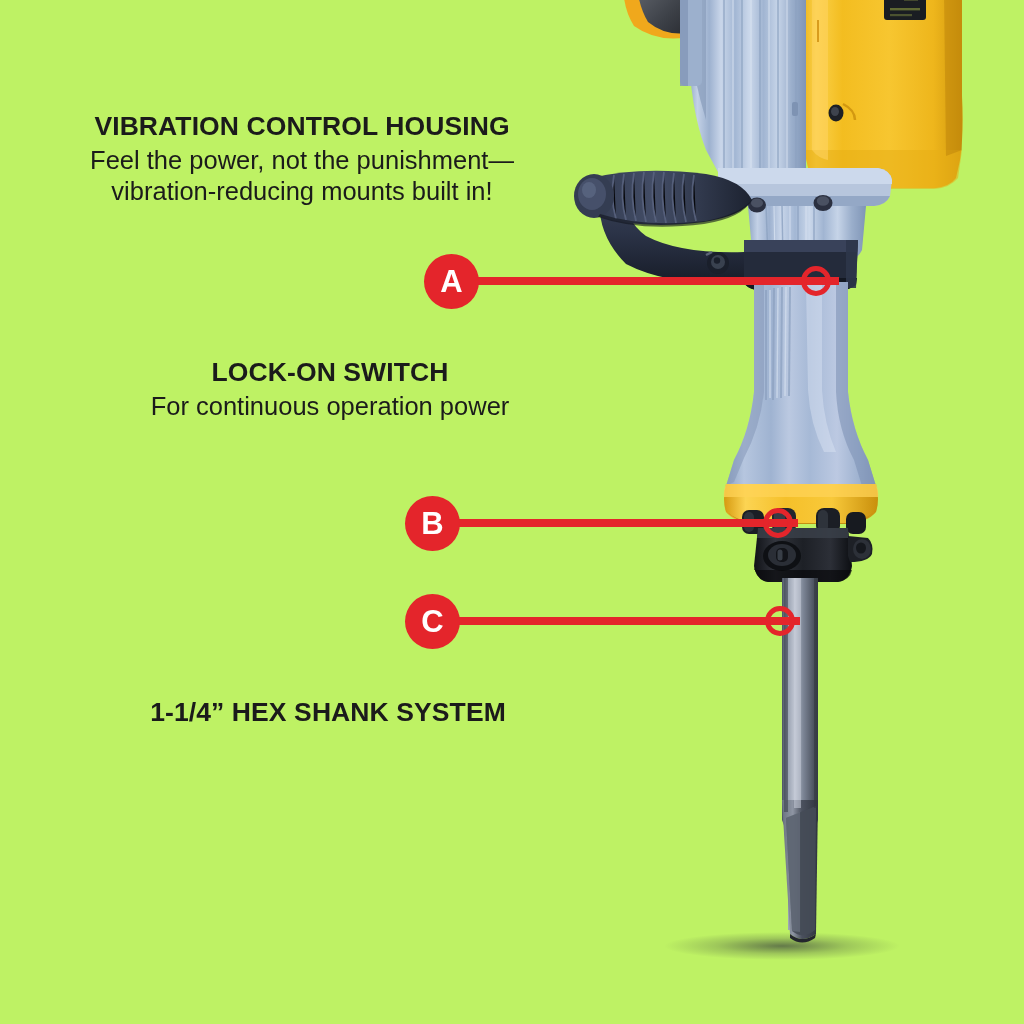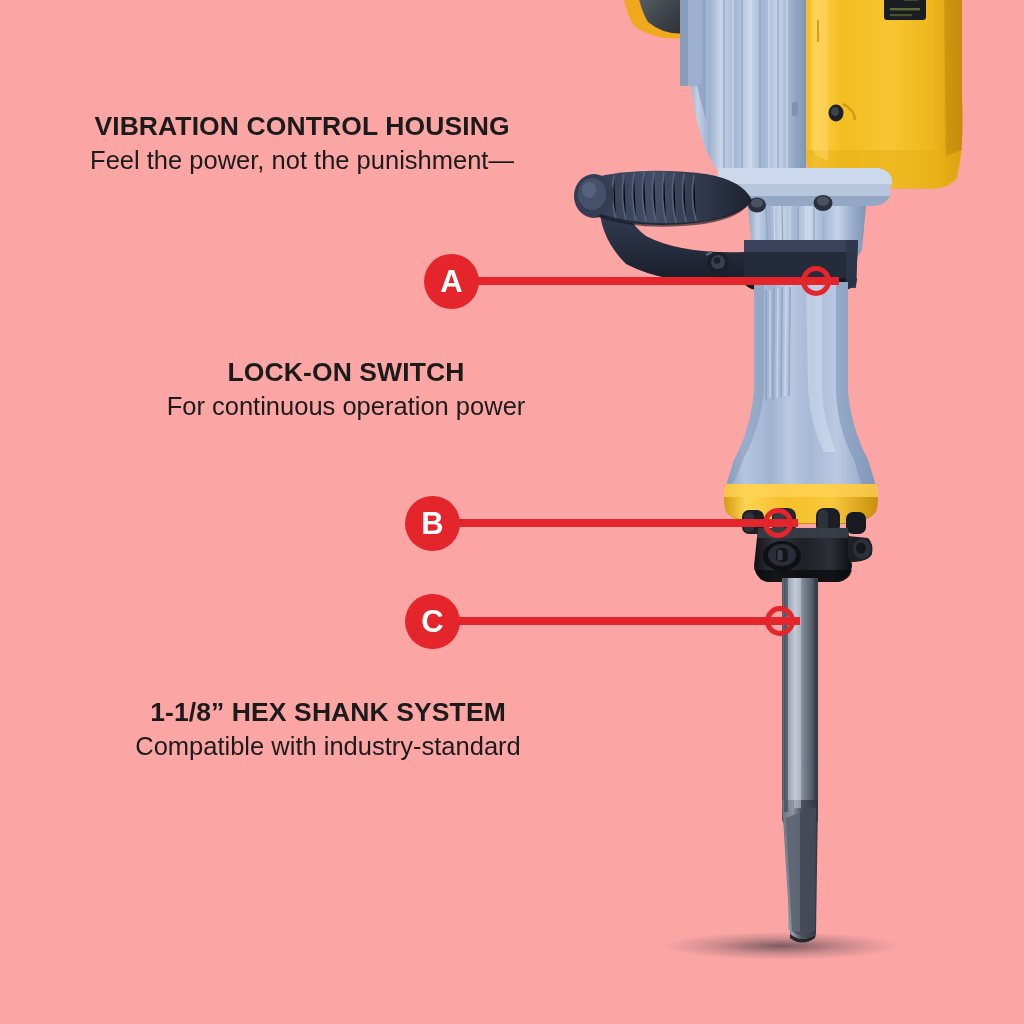--- a/index.html
+++ b/index.html
@@ -8,21 +8,21 @@
     background: #ffffff;
   }
   body {
     font-family: "Liberation Sans", sans-serif;
     -webkit-font-smoothing: antialiased;
   }
   #stage {
     position: relative;
     width: 1024px;
     height: 1024px;
-    background: #fca5a5;
+    background: #bef264;
     overflow: hidden;
   }
 
   
   .callout {
     position: absolute;
     text-align: center;
     color: #1b1b1b;
   }
   .callout .title {
@@ -36,21 +36,21 @@
   .callout .body {
     font-size: 25.5px;
     font-weight: 400;
     line-height: 1.22;
     margin: 0;
     color: #1b1b1b;
   }
   .callout .body span { display: block; white-space: nowrap; }
 
   #callout-a { left: 22px;  top: 112px;  width: 560px; }
-  #callout-b { left: 116px; top: 358px;  width: 460px; }
+  #callout-b { left: 100px; top: 358px;  width: 460px; }
   #callout-c { left: 78px;  top: 698px;  width: 500px; }
 
   
   .leader { position: absolute; }
   .leader .line {
     position: absolute;
     height: 8px;
     background: #e4252b;
     top: 0;
   }
@@ -390,34 +390,34 @@
       <rect x="794" y="578" width="7" height="230" fill="#c6ccd8" opacity="0.55"></rect>
       <rect x="784" y="578" width="4" height="234" fill="#3c424e" opacity="0.6"></rect>
       <rect x="814" y="578" width="4" height="230" fill="#33383f" opacity="0.6"></rect>
     </g>
   </svg>
 
   <div class="callout" id="callout-a">
     <p class="title">VIBRATION CONTROL HOUSING</p>
     <p class="body">
       <span>Feel the power, not the punishment—</span>
+      <span>vibration-reducing mounts built in!</span>
     </p>
   </div>
 
   <div class="callout" id="callout-b">
     <p class="title">LOCK-ON SWITCH</p>
     <p class="body">
       <span>For continuous operation power</span>
     </p>
   </div>
 
   <div class="callout" id="callout-c">
-    <p class="title">1-1/8” HEX SHANK SYSTEM</p>
+    <p class="title">1-1/4” HEX SHANK SYSTEM</p>
     <p class="body">
-      <span>Compatible with industry-standard</span>
     </p>
   </div>
 
   <div class="leader" id="leader-a">
     <div class="line"></div>
     <div class="badge">A</div>
     <div class="target"></div>
   </div>
 
   <div class="leader" id="leader-b">

